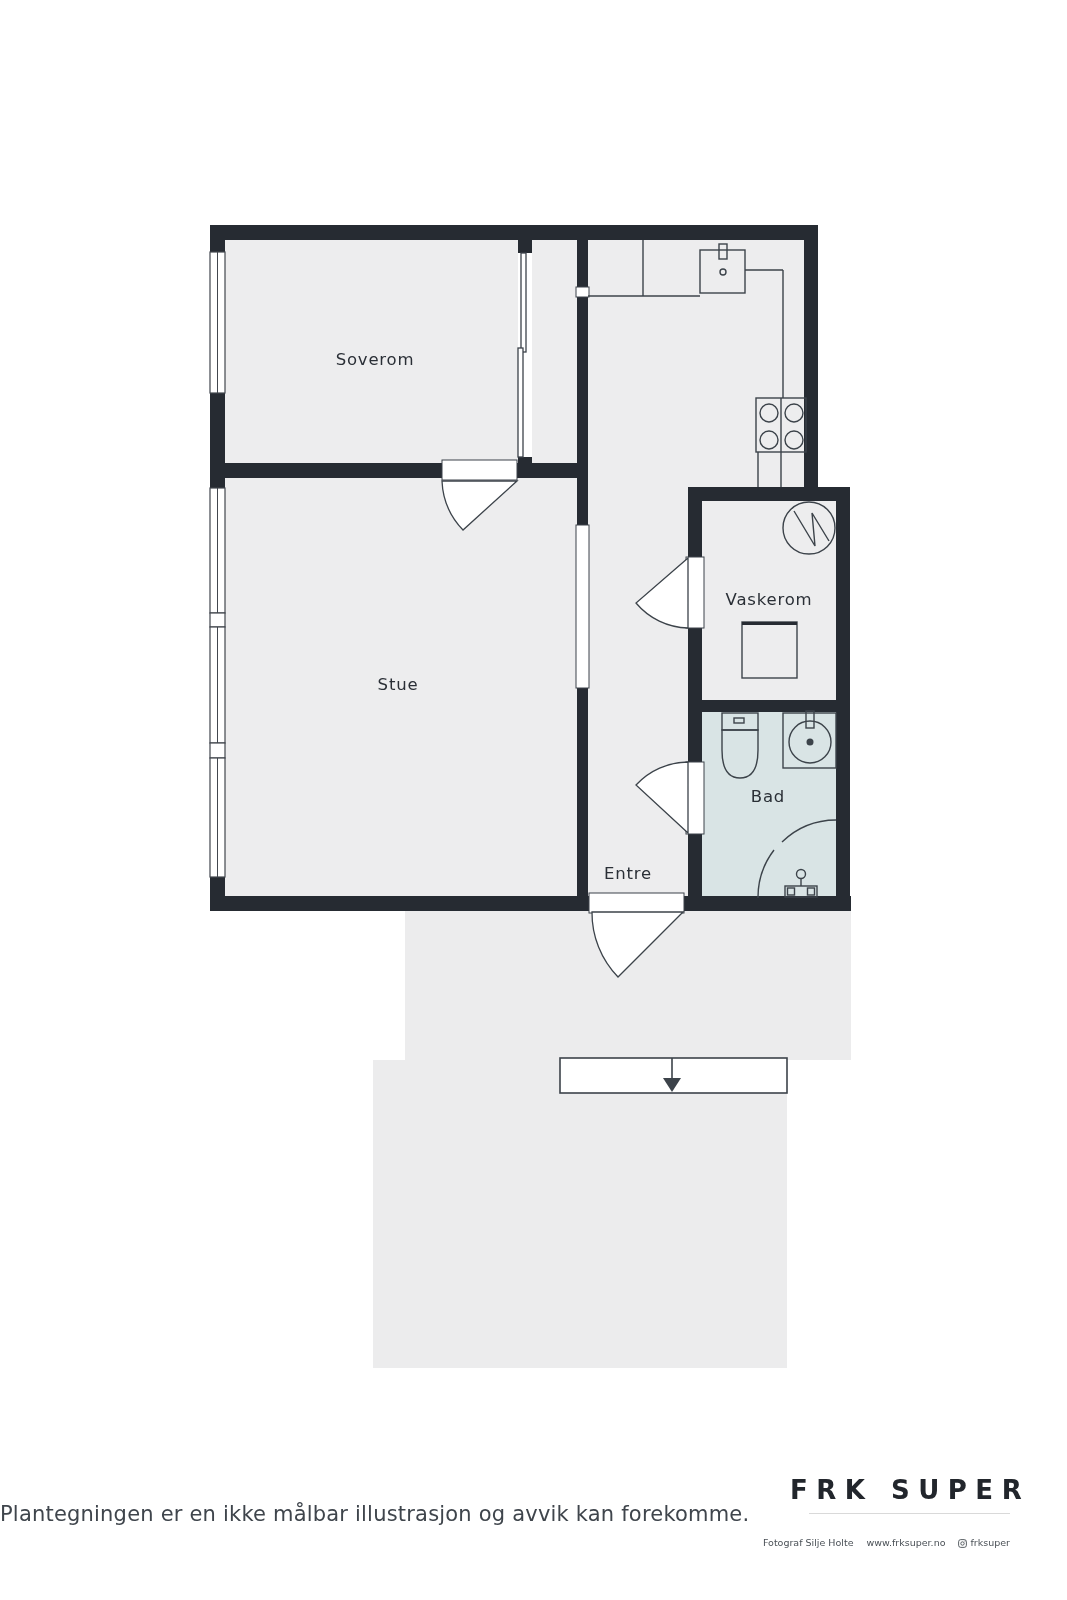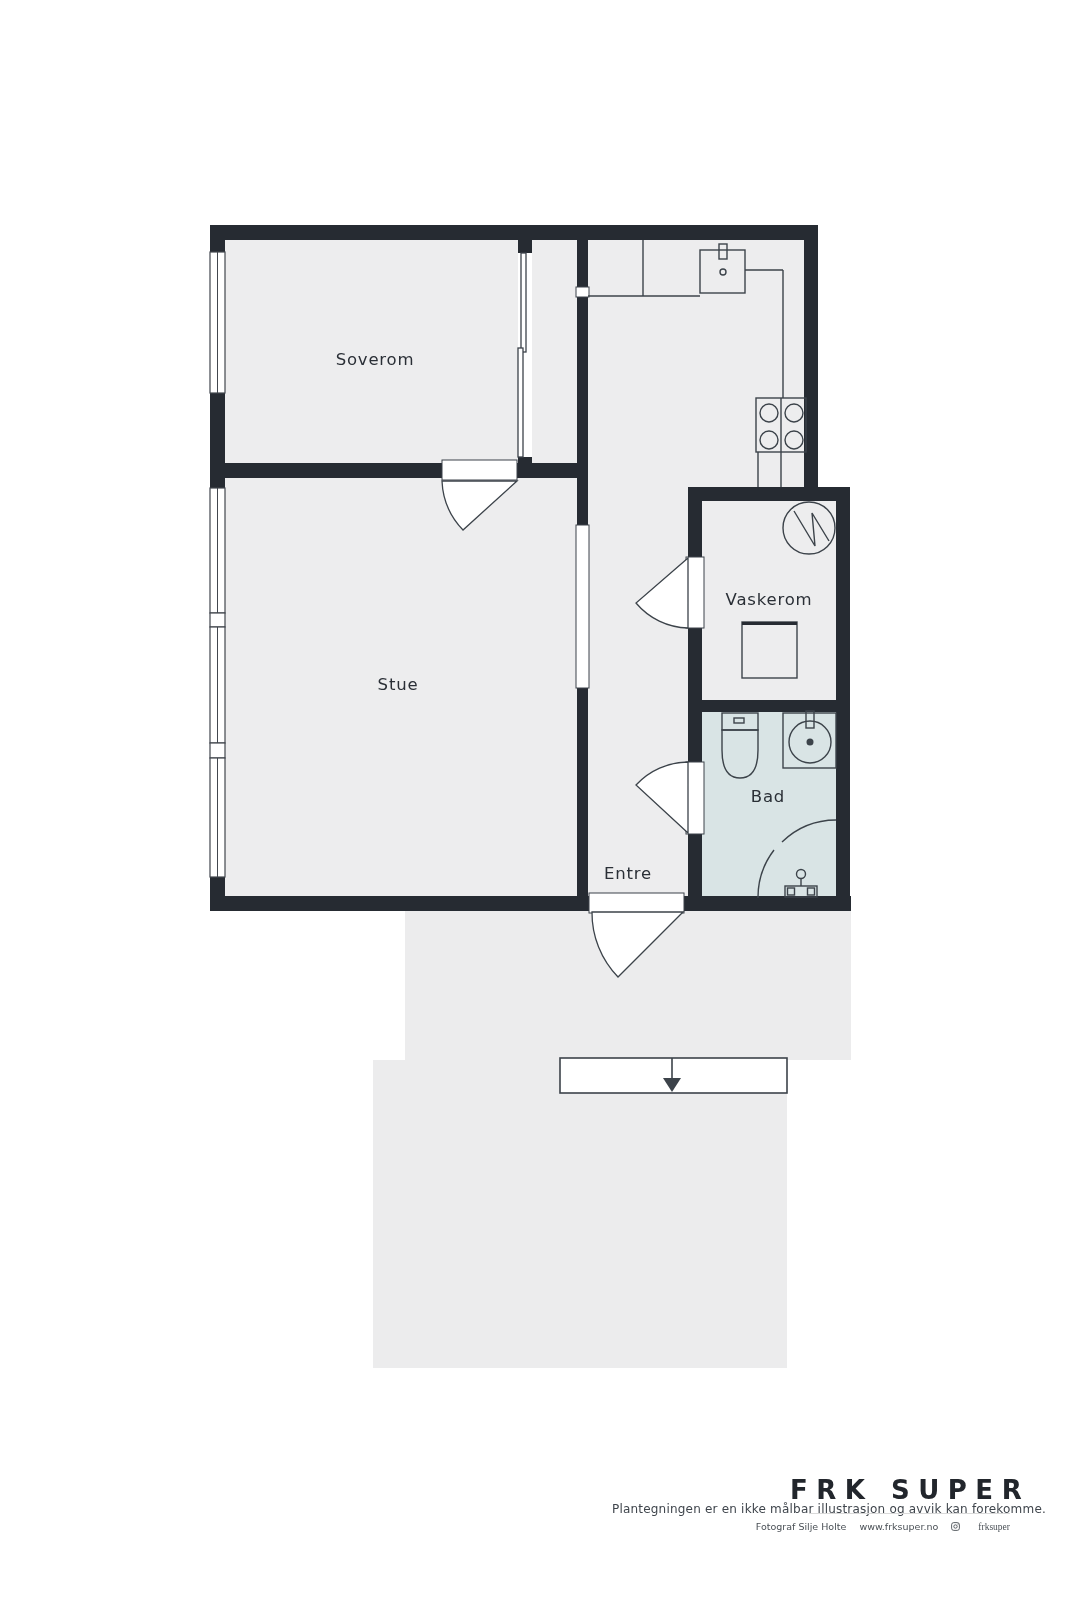--- a/index.html
+++ b/index.html
@@ -10,28 +10,28 @@
   .bath-floor{fill:#d9e4e5;}
   .ext{fill:#ececed;}
   .opening{fill:#ffffff;stroke:#3c434a;stroke-width:1;}
   .fixture{fill:none;stroke:#3c434a;stroke-width:1.4;}
   .fixture-fill{fill:#3c434a;stroke:none;}
   .door{fill:#ffffff;stroke:#3c434a;stroke-width:1.3;}
   .win{fill:#ffffff;stroke:#42474e;stroke-width:1.2;}
   .winline{stroke:#42474e;stroke-width:1;}
   .room-label{font-size:16.5px;fill:#2a2f36;letter-spacing:0.8px;text-anchor:middle;}
   .arrow-box{fill:#ffffff;stroke:#3c434a;stroke-width:1.6;}
-  .footer-note{position:absolute;top:1502px;left:0;width:1046px;text-align:right;
-    font-size:12px;color:#3f454c;letter-spacing:0.2px;}
+  .footer-note{position:absolute;top:1502px;left:0;width:1046px;text-align:left;
+    font-size:21px;color:#3f454c;letter-spacing:0.2px;}
   .brand{position:absolute;right:57px;top:1475px;width:220px;text-align:right;}
   .brand-logo{font-size:26px;font-weight:600;letter-spacing:8.5px;margin-right:-8.5px;color:#22262c;white-space:nowrap;}
   .brand-rule{margin-top:8px;width:201px;height:1px;background:#d9d9d9;margin-left:auto;}
-  .brand-credits{margin-top:7px;display:flex;justify-content:flex-end;align-items:center;gap:13px;
+  .brand-credits{margin-top:23px;display:flex;justify-content:flex-end;align-items:center;gap:13px;
     font-size:9.5px;color:#4a5056;white-space:nowrap;}
-  .ig{display:inline-flex;align-items:flex-start;gap:18px;font-family:Liberation Serif, serif;}
+  .ig{display:inline-flex;align-items:flex-end;gap:3px;}
 </style>
 </head>
 <body>
 
 <svg id="plan-svg" width="1067" height="1600" viewBox="0 0 1067 1600">
 
   <g>
     <rect class="ext" x="405" y="911" width="446" height="149"></rect>
     <rect class="ext" x="373" y="1060" width="414" height="308"></rect>
   </g>

